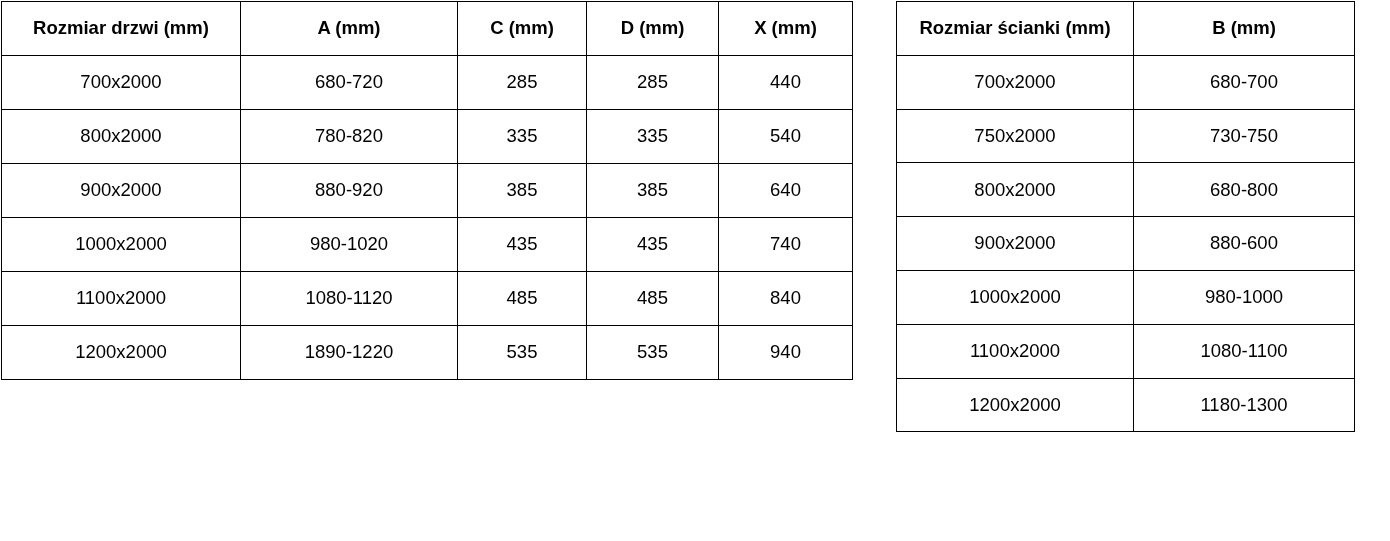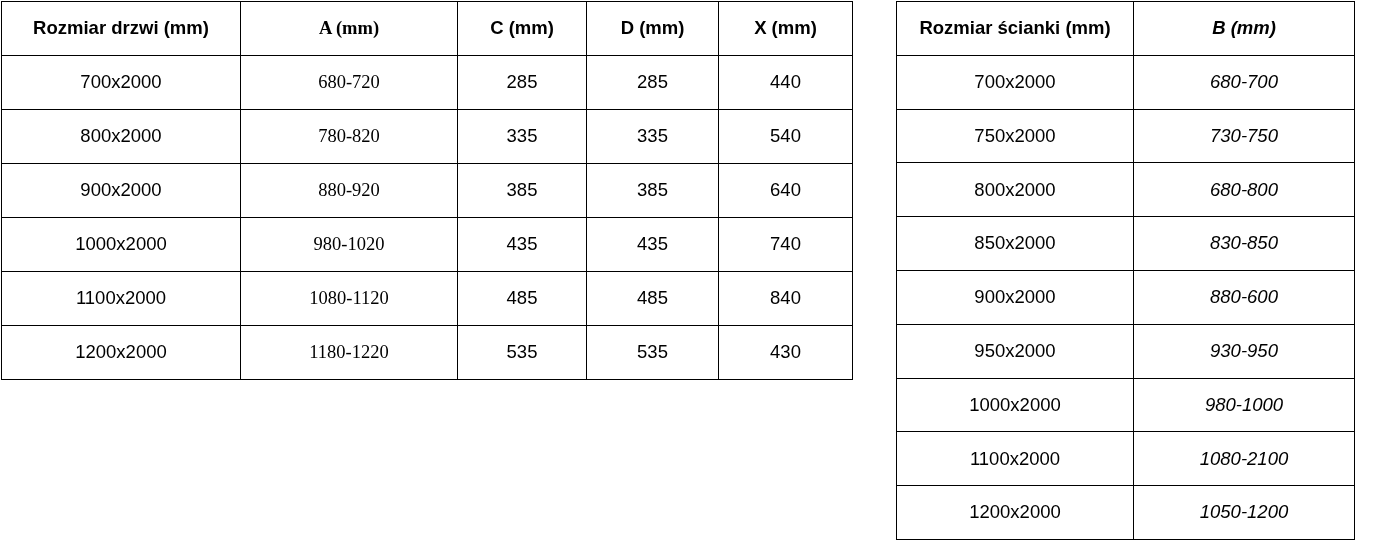--- a/index.html
+++ b/index.html
@@ -38,33 +38,33 @@
   table.dim-table tr {
     height: 54px;
   }
   
   table.doors {
     left: 1px;
     top: 1px;
     width: 846px;
   }
   table.doors th:nth-child(1), table.doors td:nth-child(1) { width: 238px; }
-  table.doors th:nth-child(2), table.doors td:nth-child(2) { width: 216px; font-family: Liberation Serif, serif; }
+  table.doors th:nth-child(2), table.doors td:nth-child(2) { width: 216px; }
   table.doors th:nth-child(3), table.doors td:nth-child(3) { width: 128px; }
   table.doors th:nth-child(4), table.doors td:nth-child(4) { width: 131px; }
   table.doors th:nth-child(5), table.doors td:nth-child(5) { width: 133px; }
   
   table.walls {
     left: 896px;
     top: 1px;
     width: 456px;
   }
   table.walls tr { height: 53.8px; }
   table.walls th:nth-child(1), table.walls td:nth-child(1) { width: 236px; }
-  table.walls th:nth-child(2), table.walls td:nth-child(2) { width: 220px; font-style: italic; }
+  table.walls th:nth-child(2), table.walls td:nth-child(2) { width: 220px; }
 </style>
 </head>
 <body>
 
 <div class="page">
   <table class="dim-table doors">
       <thead>
         <tr>
           <th>Rozmiar drzwi (mm)</th>
           <th>A (mm)</th>
@@ -104,24 +104,24 @@
         </tr>
         <tr>
           <td>1100x2000</td>
           <td>1080-1120</td>
           <td>485</td>
           <td>485</td>
           <td>840</td>
         </tr>
         <tr>
           <td>1200x2000</td>
-          <td>1180-1220</td>
+          <td>1890-1220</td>
           <td>535</td>
           <td>535</td>
-          <td>430</td>
+          <td>940</td>
         </tr>
       </tbody>
     </table>
   <table class="dim-table walls">
       <thead>
         <tr>
           <th>Rozmiar ścianki (mm)</th>
           <th>B (mm)</th>
         </tr>
       </thead>
@@ -132,38 +132,30 @@
         </tr>
         <tr>
           <td>750x2000</td>
           <td>730-750</td>
         </tr>
         <tr>
           <td>800x2000</td>
           <td>680-800</td>
         </tr>
         <tr>
-          <td>850x2000</td>
-          <td>830-850</td>
-        </tr>
-        <tr>
           <td>900x2000</td>
           <td>880-600</td>
-        </tr>
-        <tr>
-          <td>950x2000</td>
-          <td>930-950</td>
         </tr>
         <tr>
           <td>1000x2000</td>
           <td>980-1000</td>
         </tr>
         <tr>
           <td>1100x2000</td>
-          <td>1080-2100</td>
+          <td>1080-1100</td>
         </tr>
         <tr>
           <td>1200x2000</td>
-          <td>1050-1200</td>
+          <td>1180-1300</td>
         </tr>
       </tbody>
     </table>
 </div>
 
 </body></html>

